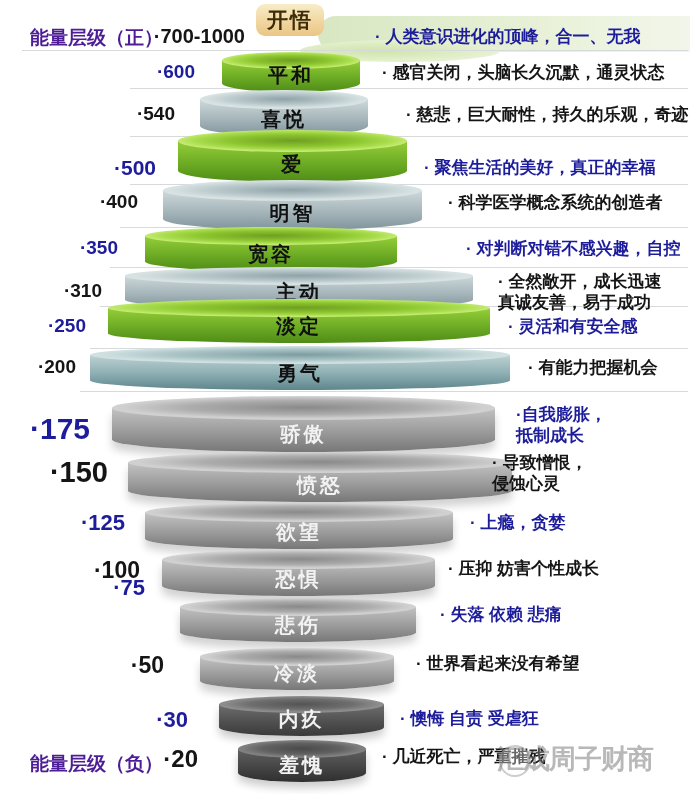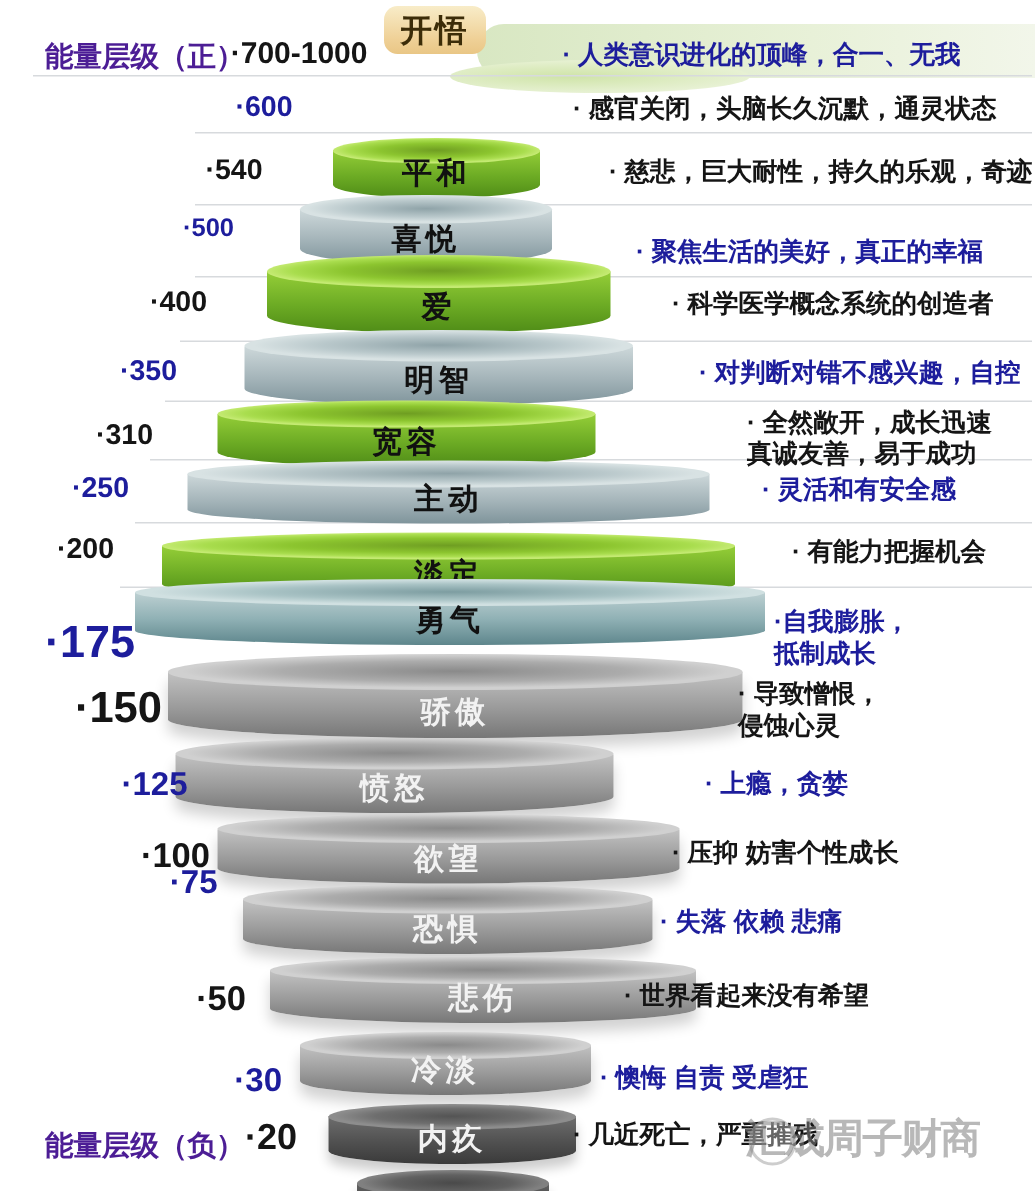--- a/index.html
+++ b/index.html
@@ -5,21 +5,21 @@
   html,body{margin:0;padding:0;background:#fff;}
   #stage{position:relative;width:690px;height:794px;background:#fff;overflow:hidden;
          font-family:"Liberation Sans","DejaVu Sans",sans-serif;}
   .hr{position:absolute;height:1px;background:#d7dadd;z-index:0;}
   .band{position:absolute;z-index:0;}
   .num{position:absolute;z-index:3;font-weight:bold;text-align:right;white-space:nowrap;}
   .desc{position:absolute;z-index:3;font-weight:bold;font-size:17px;line-height:1.25;white-space:pre-line;}
   .blue{color:#1d1d9c;}
   .black{color:#151515;}
   .navy{color:#4c1d95;}
-  .disk{position:absolute;z-index:2;margin-top:40px;}
+  .disk{position:absolute;z-index:2;}
   .disk .side{position:absolute;left:0;right:0;top:21%;bottom:0;
               border-radius:0 0 50% 50% / 0 0 28% 28%;}
   .disk .top{position:absolute;left:0;right:0;top:0;height:42%;border-radius:50%;}
   .disk .lbl{position:absolute;left:0;right:0;bottom:7%;text-align:center;
              font-size:20px;font-weight:600;letter-spacing:3px;z-index:2;}
   .g .side{background:linear-gradient(180deg,#95ce38,#6cab24 55%,#4f8c17);}
   .g .top{background:radial-gradient(ellipse closest-side at 50% 48%,#6f9e22,#8cc52f 55%,#a9dd4e 85%,#c4ea72);}
   .s .side{background:linear-gradient(180deg,#cdd8da,#a4b4b9 55%,#7f949b);}
   .s .top{background:radial-gradient(ellipse closest-side at 50% 48%,#8fa3a8,#b9c8cb 60%,#d8e2e3 95%);}
   .t .side{background:linear-gradient(180deg,#bdd0d2,#90b1b5 50%,#5e868c);}
@@ -89,52 +89,52 @@
   <div class="disk g" style="left:145px;top:227px;width:252px;height:44px;">
     <b class="side"></b>
       <i class="top"></i>
     <span class="lbl lbl-dark">宽容</span>
   </div>
   <div class="disk s" style="left:125px;top:267px;width:348px;height:42px;">
     <b class="side"></b>
       <i class="top"></i>
     <span class="lbl lbl-dark">主动</span>
   </div>
-  <div class="disk g" style="left:108px;top:315px;width:382px;height:44px;">
+  <div class="disk g" style="left:108px;top:299px;width:382px;height:44px;">
     <b class="side"></b>
       <i class="top"></i>
     <span class="lbl lbl-dark">淡定</span>
   </div>
   <div class="disk t" style="left:90px;top:346px;width:420px;height:44px;">
     <b class="side"></b>
       <i class="top"></i>
     <span class="lbl lbl-dark">勇气</span>
   </div>
 
   <div class="disk gr" style="left:112px;top:396px;width:383px;height:56px;">
     <b class="side"></b>
       <i class="top"></i>
     <span class="lbl lbl-light">骄傲</span>
   </div>
-  <div class="disk gr" style="left:117px;top:452px;width:292px;height:50px;">
+  <div class="disk gr" style="left:128px;top:452px;width:360px;height:50px;padding-left:24px;">
     <b class="side"></b>
       <i class="top"></i>
     <span class="lbl lbl-light">愤怒</span>
   </div>
   <div class="disk gr" style="left:145px;top:503px;width:308px;height:46px;">
     <b class="side"></b>
       <i class="top"></i>
     <span class="lbl lbl-light">欲望</span>
   </div>
   <div class="disk gr" style="left:162px;top:550px;width:273px;height:46px;">
     <b class="side"></b>
       <i class="top"></i>
     <span class="lbl lbl-light">恐惧</span>
   </div>
-  <div class="disk gr" style="left:180px;top:598px;width:236px;height:44px;padding-left:48px;">
+  <div class="disk gr" style="left:180px;top:598px;width:236px;height:44px;">
     <b class="side"></b>
       <i class="top"></i>
     <span class="lbl lbl-light">悲伤</span>
   </div>
   <div class="disk gr" style="left:200px;top:648px;width:194px;height:42px;">
     <b class="side"></b>
       <i class="top"></i>
     <span class="lbl lbl-light">冷淡</span>
   </div>
   <div class="disk d" style="left:219px;top:696px;width:165px;height:40px;">
@@ -144,21 +144,21 @@
   </div>
   <div class="disk dd" style="left:238px;top:740px;width:128px;height:42px;">
     <b class="side"></b>
       <i class="top"></i>
     <span class="lbl lbl-light">羞愧</span>
   </div>
 
   <div class="num black" style="left:150px;top:25px;width:95px;font-size:20px;">·700-1000</div>
   <div class="num blue" style="left:115px;top:61px;width:80px;font-size:19px;">·600</div>
   <div class="num black" style="left:95px;top:103px;width:80px;font-size:19px;">·540</div>
-  <div class="num blue" style="left:78px;top:142px;width:78px;font-size:17px;">·500</div>
+  <div class="num blue" style="left:78px;top:156px;width:78px;font-size:21px;">·500</div>
   <div class="num black" style="left:60px;top:191px;width:78px;font-size:19px;">·400</div>
   <div class="num blue" style="left:40px;top:237px;width:78px;font-size:19px;">·350</div>
   <div class="num black" style="left:24px;top:280px;width:78px;font-size:19px;">·310</div>
   <div class="num blue" style="left:8px;top:315px;width:78px;font-size:19px;">·250</div>
   <div class="num black" style="left:2px;top:356px;width:74px;font-size:19px;">·200</div>
   <div class="num blue" style="left:10px;top:412px;width:80px;font-size:30px;">·175</div>
   <div class="num black" style="left:28px;top:456px;width:80px;font-size:29px;">·150</div>
   <div class="num blue" style="left:45px;top:510px;width:80px;font-size:22px;">·125</div>
   <div class="num black" style="left:60px;top:557px;width:80px;font-size:23px;">·100</div>
   <div class="num blue" style="left:80px;top:575px;width:65px;font-size:22px;">·75</div>

